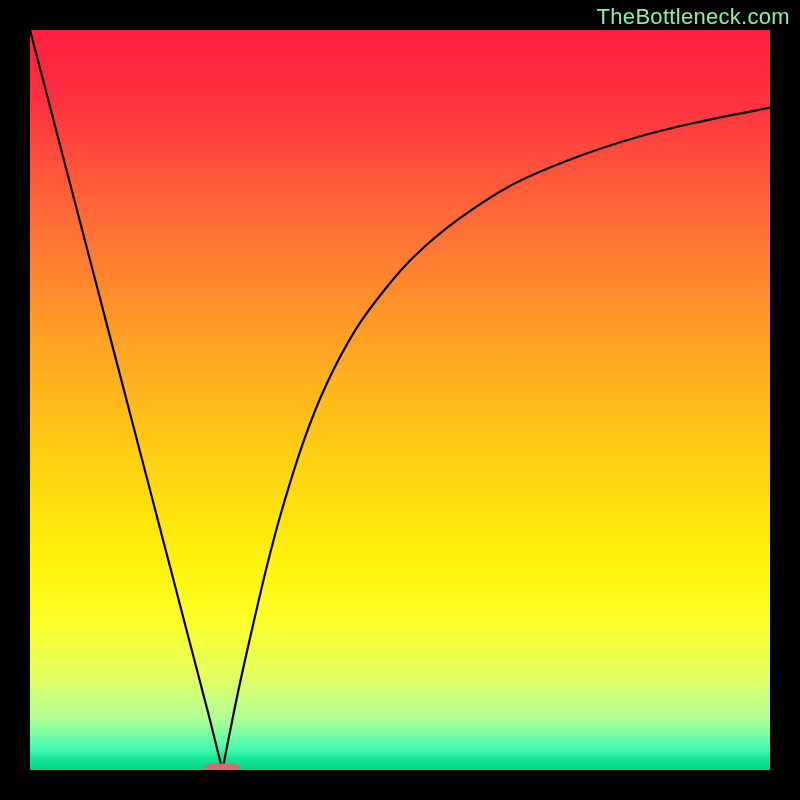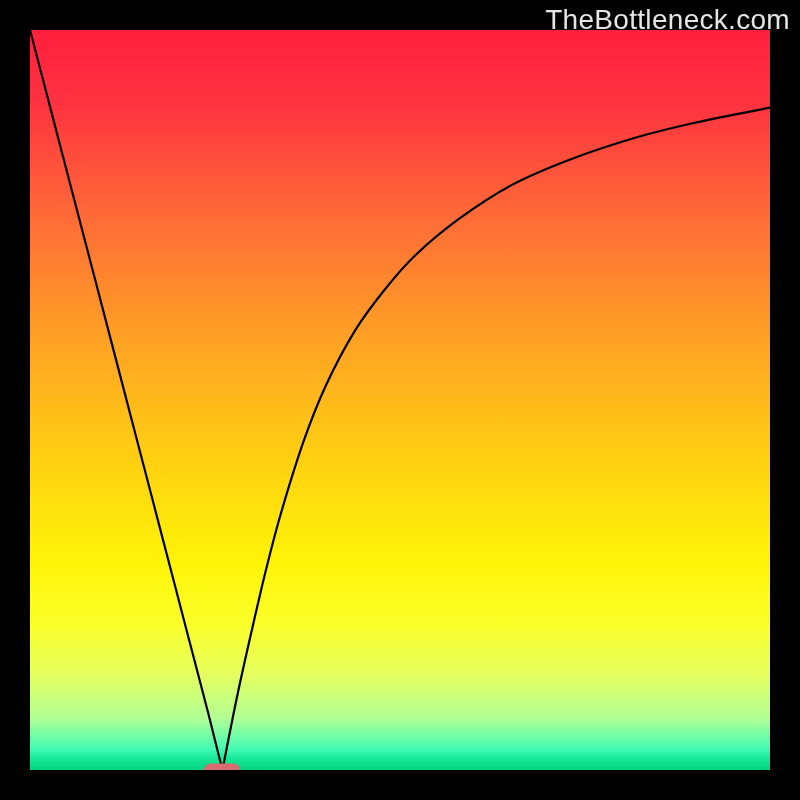--- a/index.html
+++ b/index.html
@@ -24,23 +24,23 @@
     left: 30px;
     top: 30px;
     width: 740px;
     height: 740px;
     overflow: hidden;
   }
   .watermark {
     position: absolute;
     top: 4px;
     right: 10px;
-    font-size: 28px;
+    font-size: 22px;
     font-weight: 500;
-    color: #e5e5e5;
+    color: #86efac;
     letter-spacing: 0.3px;
     z-index: 20;
   }
   .gradient-bg {
     position: absolute;
     left: 0;
     top: 0;
     width: 740px;
     height: 740px;
   }

